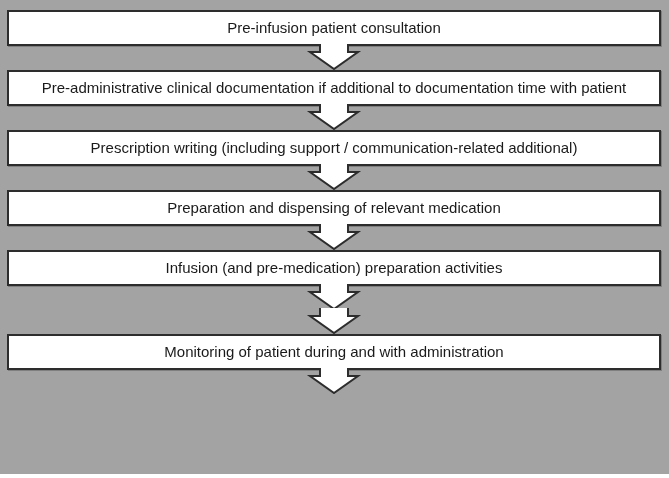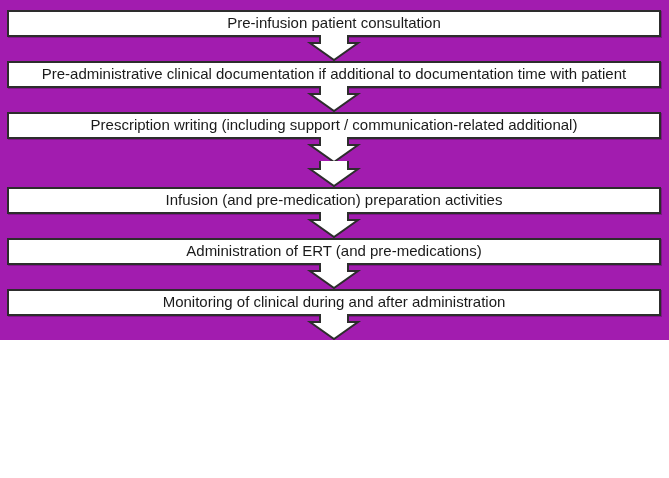--- a/index.html
+++ b/index.html
@@ -9,25 +9,25 @@
   }
   body {
     width: 669px;
     height: 478px;
     overflow: hidden;
     font-family: "Liberation Sans", sans-serif;
   }
   .flowchart {
     box-sizing: border-box;
     width: 669px;
-    height: 340px;
+    height: 474px;
     padding: 10px 8px 0 7px;
     display: flex;
     flex-direction: column;
-    background: #a21caf;
+    background: #a3a3a3;
   }
   .step-box {
     box-sizing: border-box;
     height: 36px;
     border: 2px solid #2d2d2d;
     background: #ffffff;
     display: flex;
     align-items: center;
     justify-content: center;
     text-align: center;
@@ -74,44 +74,44 @@
   </div>
 
   <div class="step-box">Prescription writing (including support / communication-related additional)</div>
 
   <div class="connector">
     <svg viewBox="0 0 56 26" xmlns="http://www.w3.org/2000/svg" aria-hidden="true">
       <path d="M14,0 L14,8 L4,8 L28,25 L52,8 L42,8 L42,0" fill="#ffffff" stroke="#2d2d2d" stroke-width="2" stroke-linejoin="miter"></path>
     </svg>
   </div>
 
+  <div class="step-box">Preparation and dispensing of relevant medication</div>
 
   <div class="connector">
     <svg viewBox="0 0 56 26" xmlns="http://www.w3.org/2000/svg" aria-hidden="true">
       <path d="M14,0 L14,8 L4,8 L28,25 L52,8 L42,8 L42,0" fill="#ffffff" stroke="#2d2d2d" stroke-width="2" stroke-linejoin="miter"></path>
     </svg>
   </div>
 
   <div class="step-box">Infusion (and pre-medication) preparation activities</div>
 
   <div class="connector">
     <svg viewBox="0 0 56 26" xmlns="http://www.w3.org/2000/svg" aria-hidden="true">
       <path d="M14,0 L14,8 L4,8 L28,25 L52,8 L42,8 L42,0" fill="#ffffff" stroke="#2d2d2d" stroke-width="2" stroke-linejoin="miter"></path>
     </svg>
   </div>
 
-  <div class="step-box">Administration of ERT (and pre-medications)</div>
 
   <div class="connector">
     <svg viewBox="0 0 56 26" xmlns="http://www.w3.org/2000/svg" aria-hidden="true">
       <path d="M14,0 L14,8 L4,8 L28,25 L52,8 L42,8 L42,0" fill="#ffffff" stroke="#2d2d2d" stroke-width="2" stroke-linejoin="miter"></path>
     </svg>
   </div>
 
-  <div class="step-box">Monitoring of clinical during and after administration</div>
+  <div class="step-box">Monitoring of patient during and with administration</div>
 
   <div class="connector">
     <svg viewBox="0 0 56 26" xmlns="http://www.w3.org/2000/svg" aria-hidden="true">
       <path d="M14,0 L14,8 L4,8 L28,25 L52,8 L42,8 L42,0" fill="#ffffff" stroke="#2d2d2d" stroke-width="2" stroke-linejoin="miter"></path>
     </svg>
   </div>
 
 
 </div>
 

